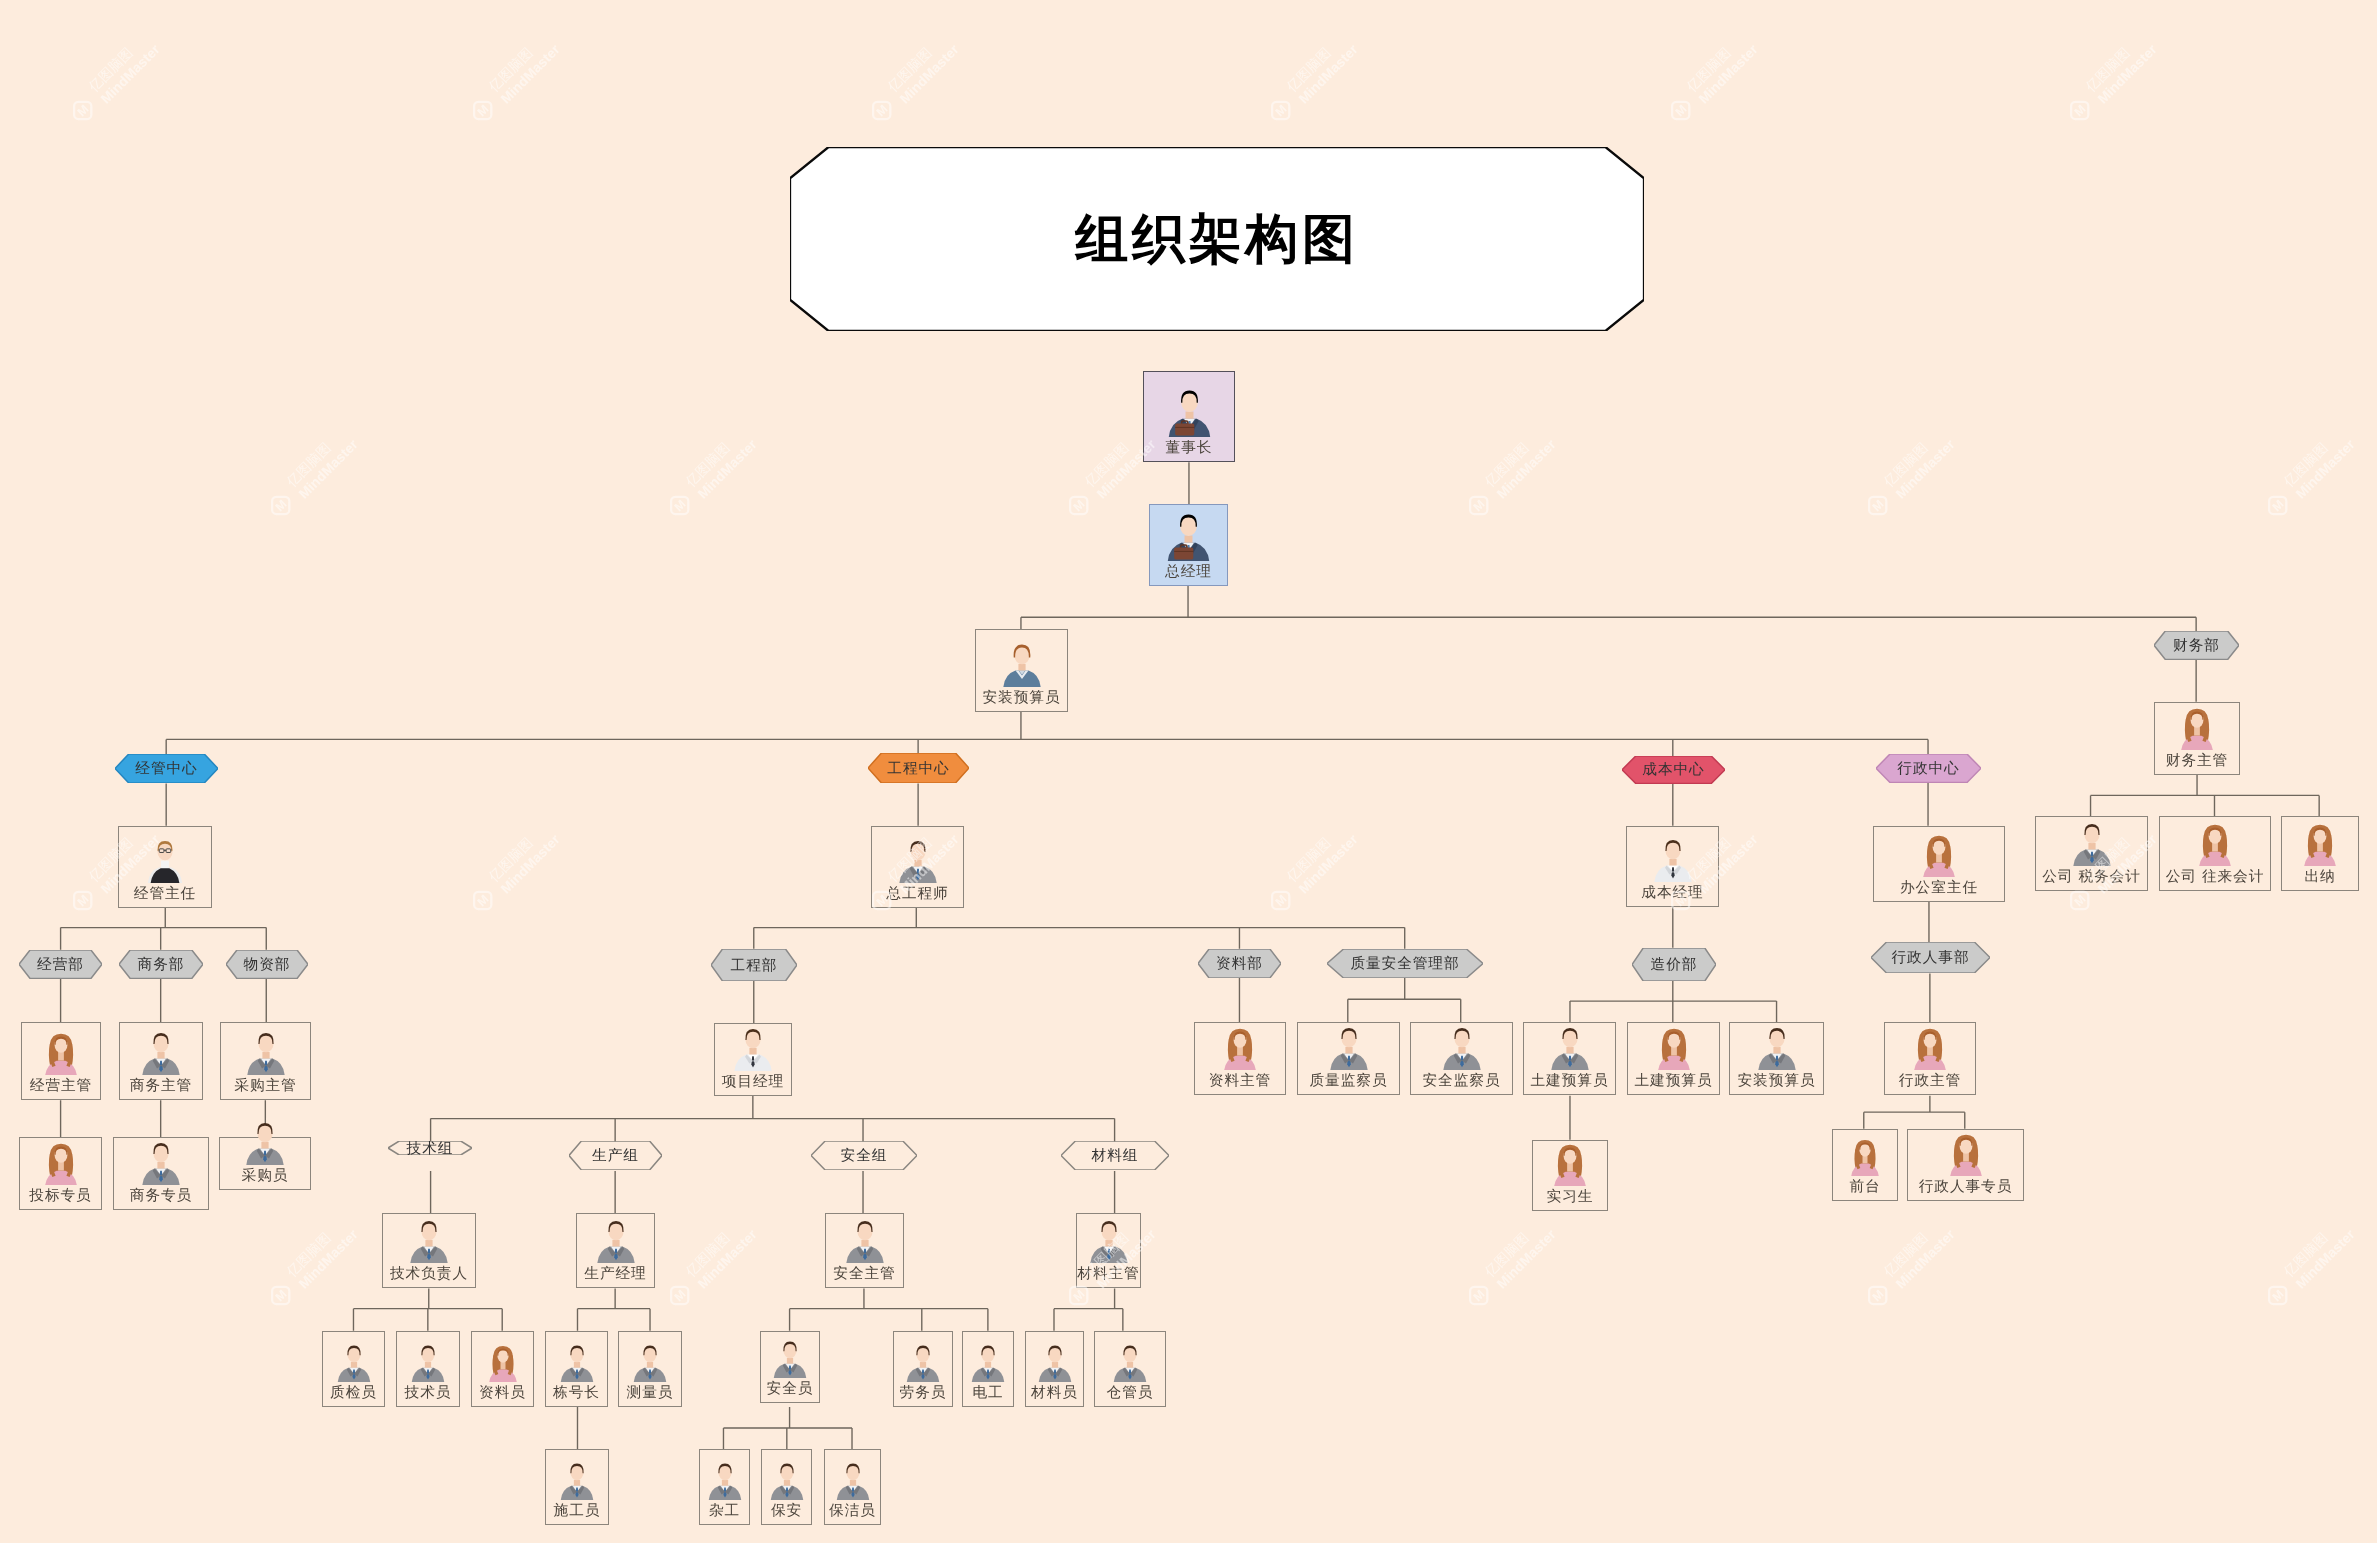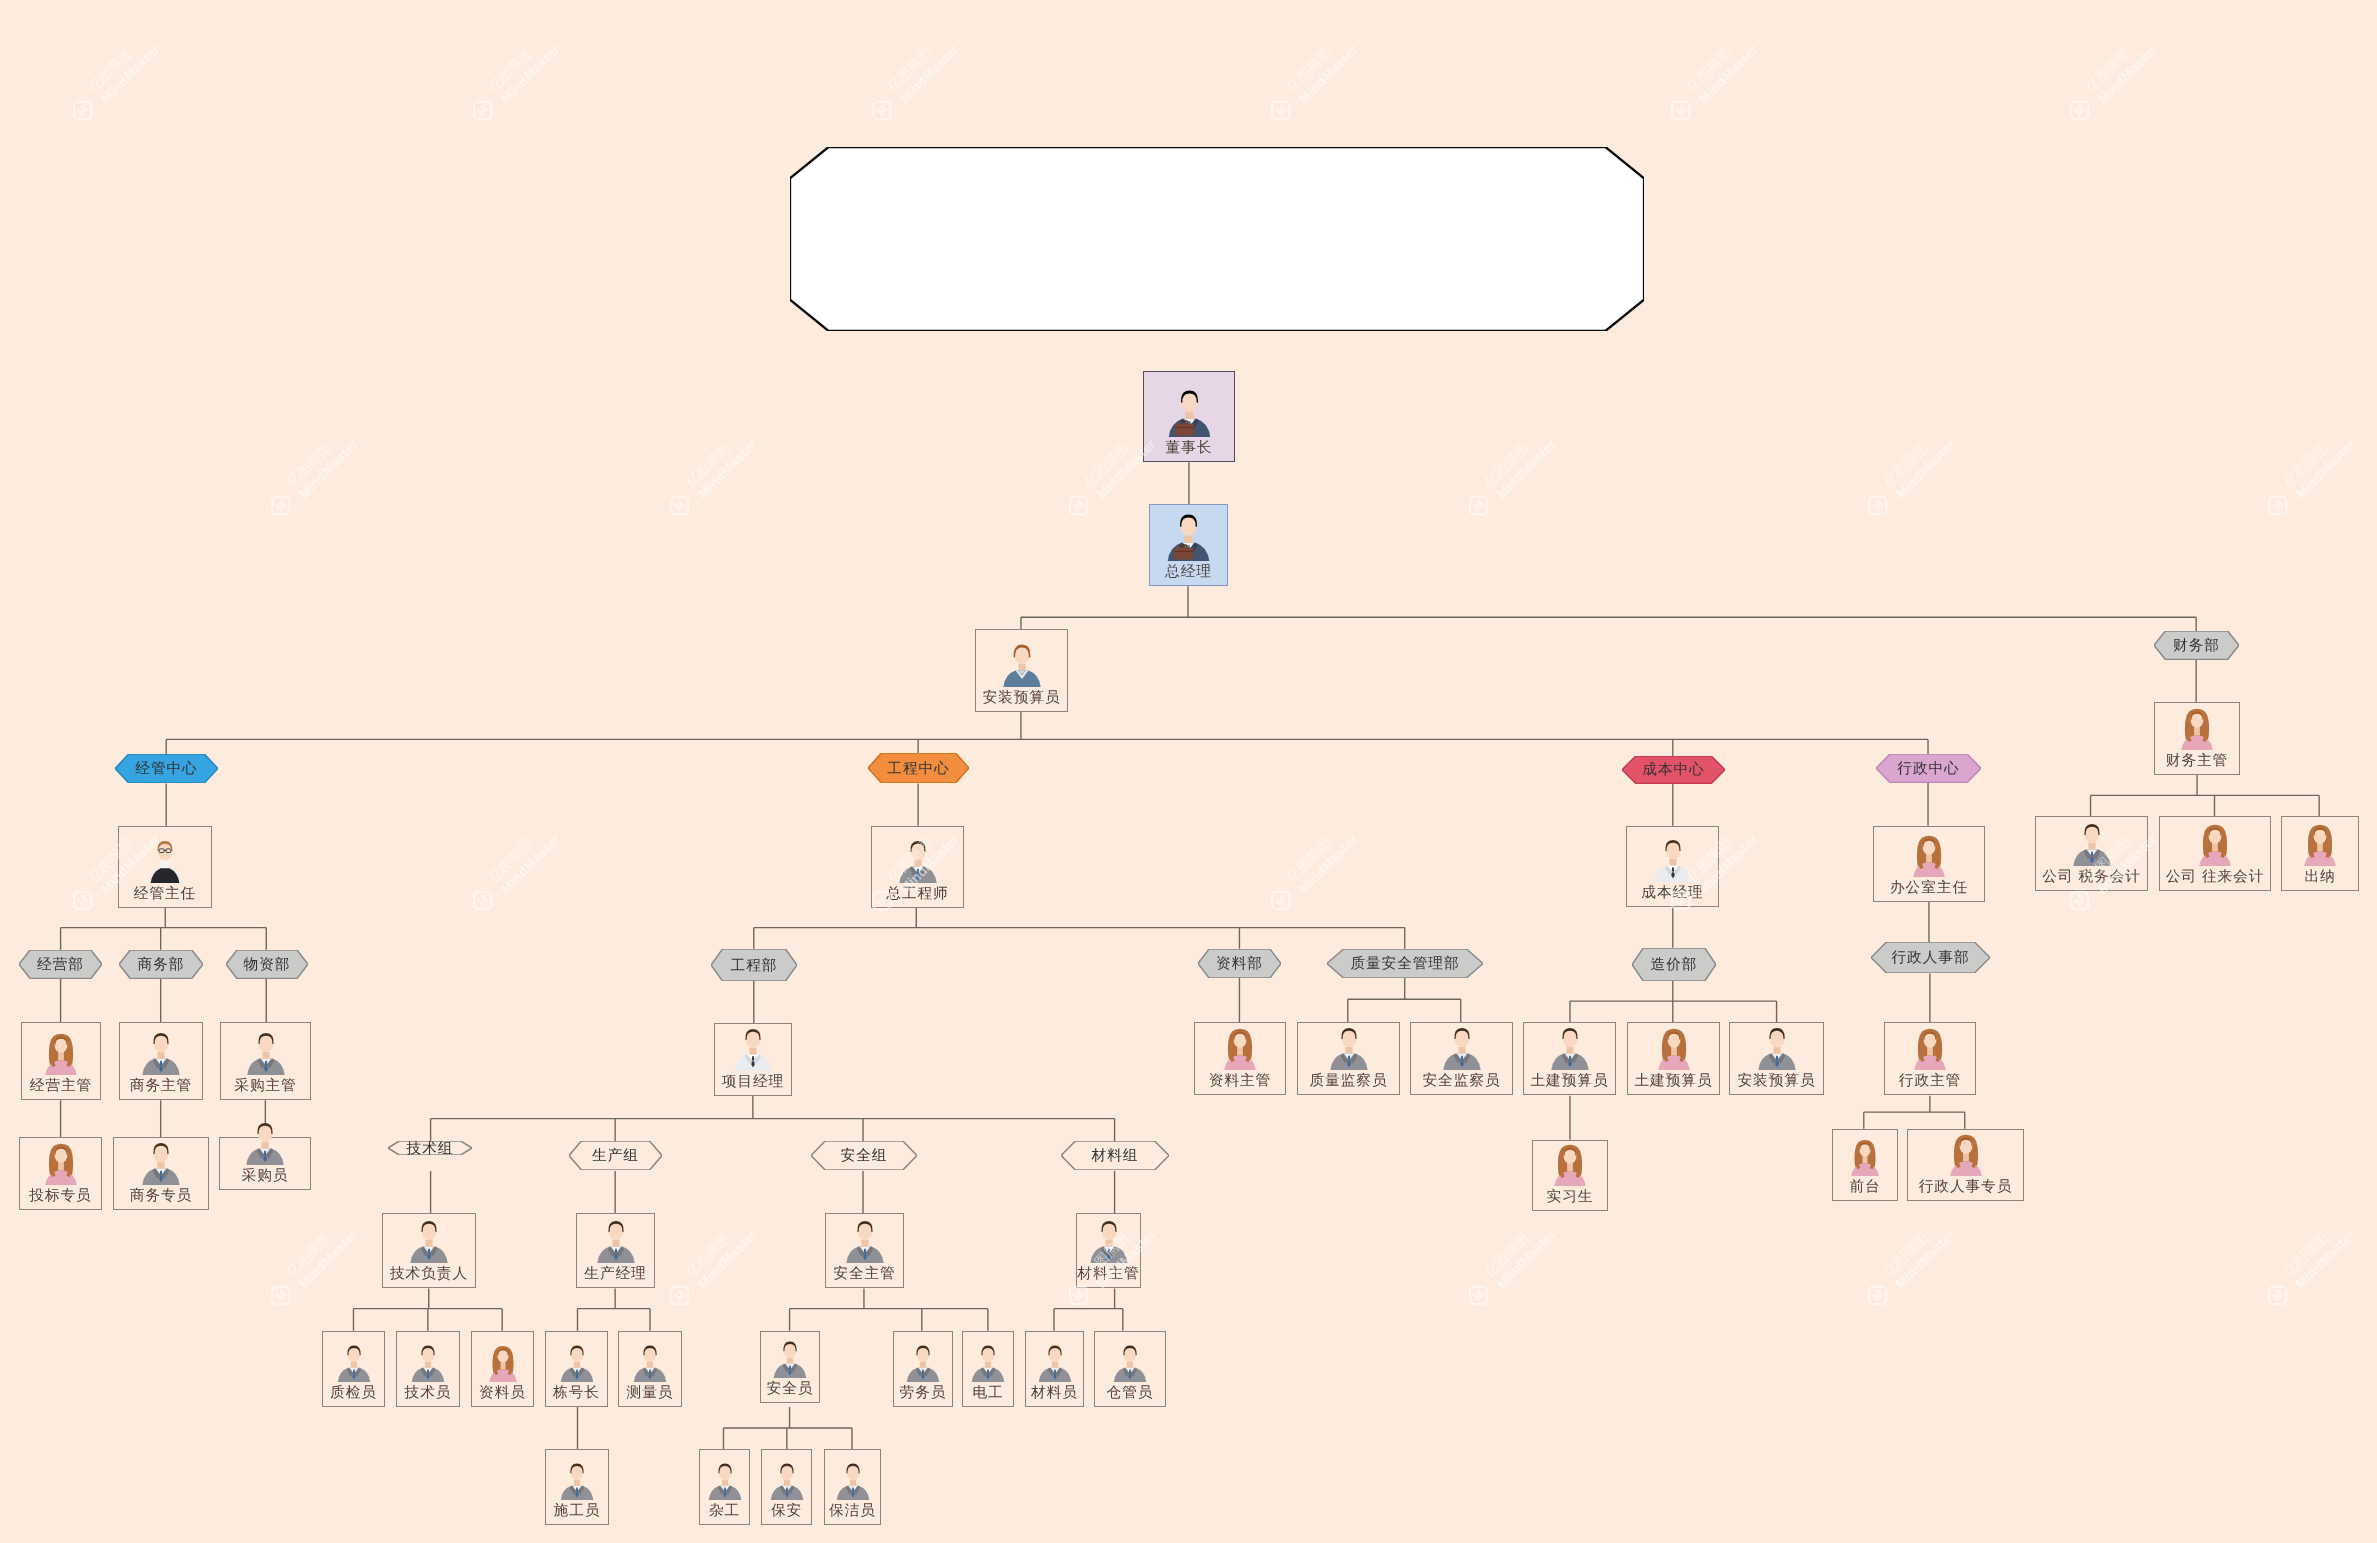--- a/index.html
+++ b/index.html
@@ -146,20 +146,21 @@
     M2102 1193 V1211 M2030 1211 H2140 M2030 1211 V1229 M2140 1211 V1229
     M2392 718 V764
     M2393 843 V866 M2277 866 H2526 M2277 866 V889 M2412 866 V889 M2526 866 V889"></path>
 </svg>
 
 <div class="title-node" style="left:790px;top:147px;width:854px;height:184px">
   <svg class="title-bg" viewBox="0 0 930 200" preserveAspectRatio="none">
     <polygon points="42,0 888,0 930,34 930,166 888,200 42,200 0,166 0,34"></polygon>
   </svg>
   <div class="title-text">
+    <span>组织架构图</span>
   </div>
 </div>
 
 <div class="node lg top-chairman" style="left:1143px;top:371px;width:92px;height:91px">
   <svg class="pic" viewBox="0 0 56 56" width="51" height="51">
       <use href="#p-man-briefcase" xlink:href="#p-man-briefcase"></use>
     </svg>
   <span class="lbl">董事长</span>
 </div>
 <div class="node lg top-gm" style="left:1149px;top:504px;width:79px;height:82px">
@@ -242,21 +243,21 @@
       <use href="#p-man-suit" xlink:href="#p-man-suit"></use>
     </svg>
   <span class="lbl">总工程师</span>
 </div>
 <div class="node" style="left:1626px;top:826px;width:93px;height:81px">
   <svg class="pic" viewBox="0 0 50 50" width="46" height="46">
       <use href="#p-man-shirt" xlink:href="#p-man-shirt"></use>
     </svg>
   <span class="lbl">成本经理</span>
 </div>
-<div class="node" style="left:1873px;top:826px;width:112px;height:76px">
+<div class="node" style="left:1873px;top:826px;width:132px;height:76px">
   <svg class="pic" viewBox="0 0 50 50" width="46" height="46">
       <use href="#p-woman" xlink:href="#p-woman"></use>
     </svg>
   <span class="lbl">办公室主任</span>
 </div>
 
 <div class="hexnode" style="left:19px;top:950px;width:83px;height:28.5px">
   <svg class="hexbg" viewBox="0 0 120 32" preserveAspectRatio="none">
       <polygon class="hx-gray" vector-effect="non-scaling-stroke" points="16,0 104,0 120,16 104,32 16,32 0,16"></polygon>
     </svg>

